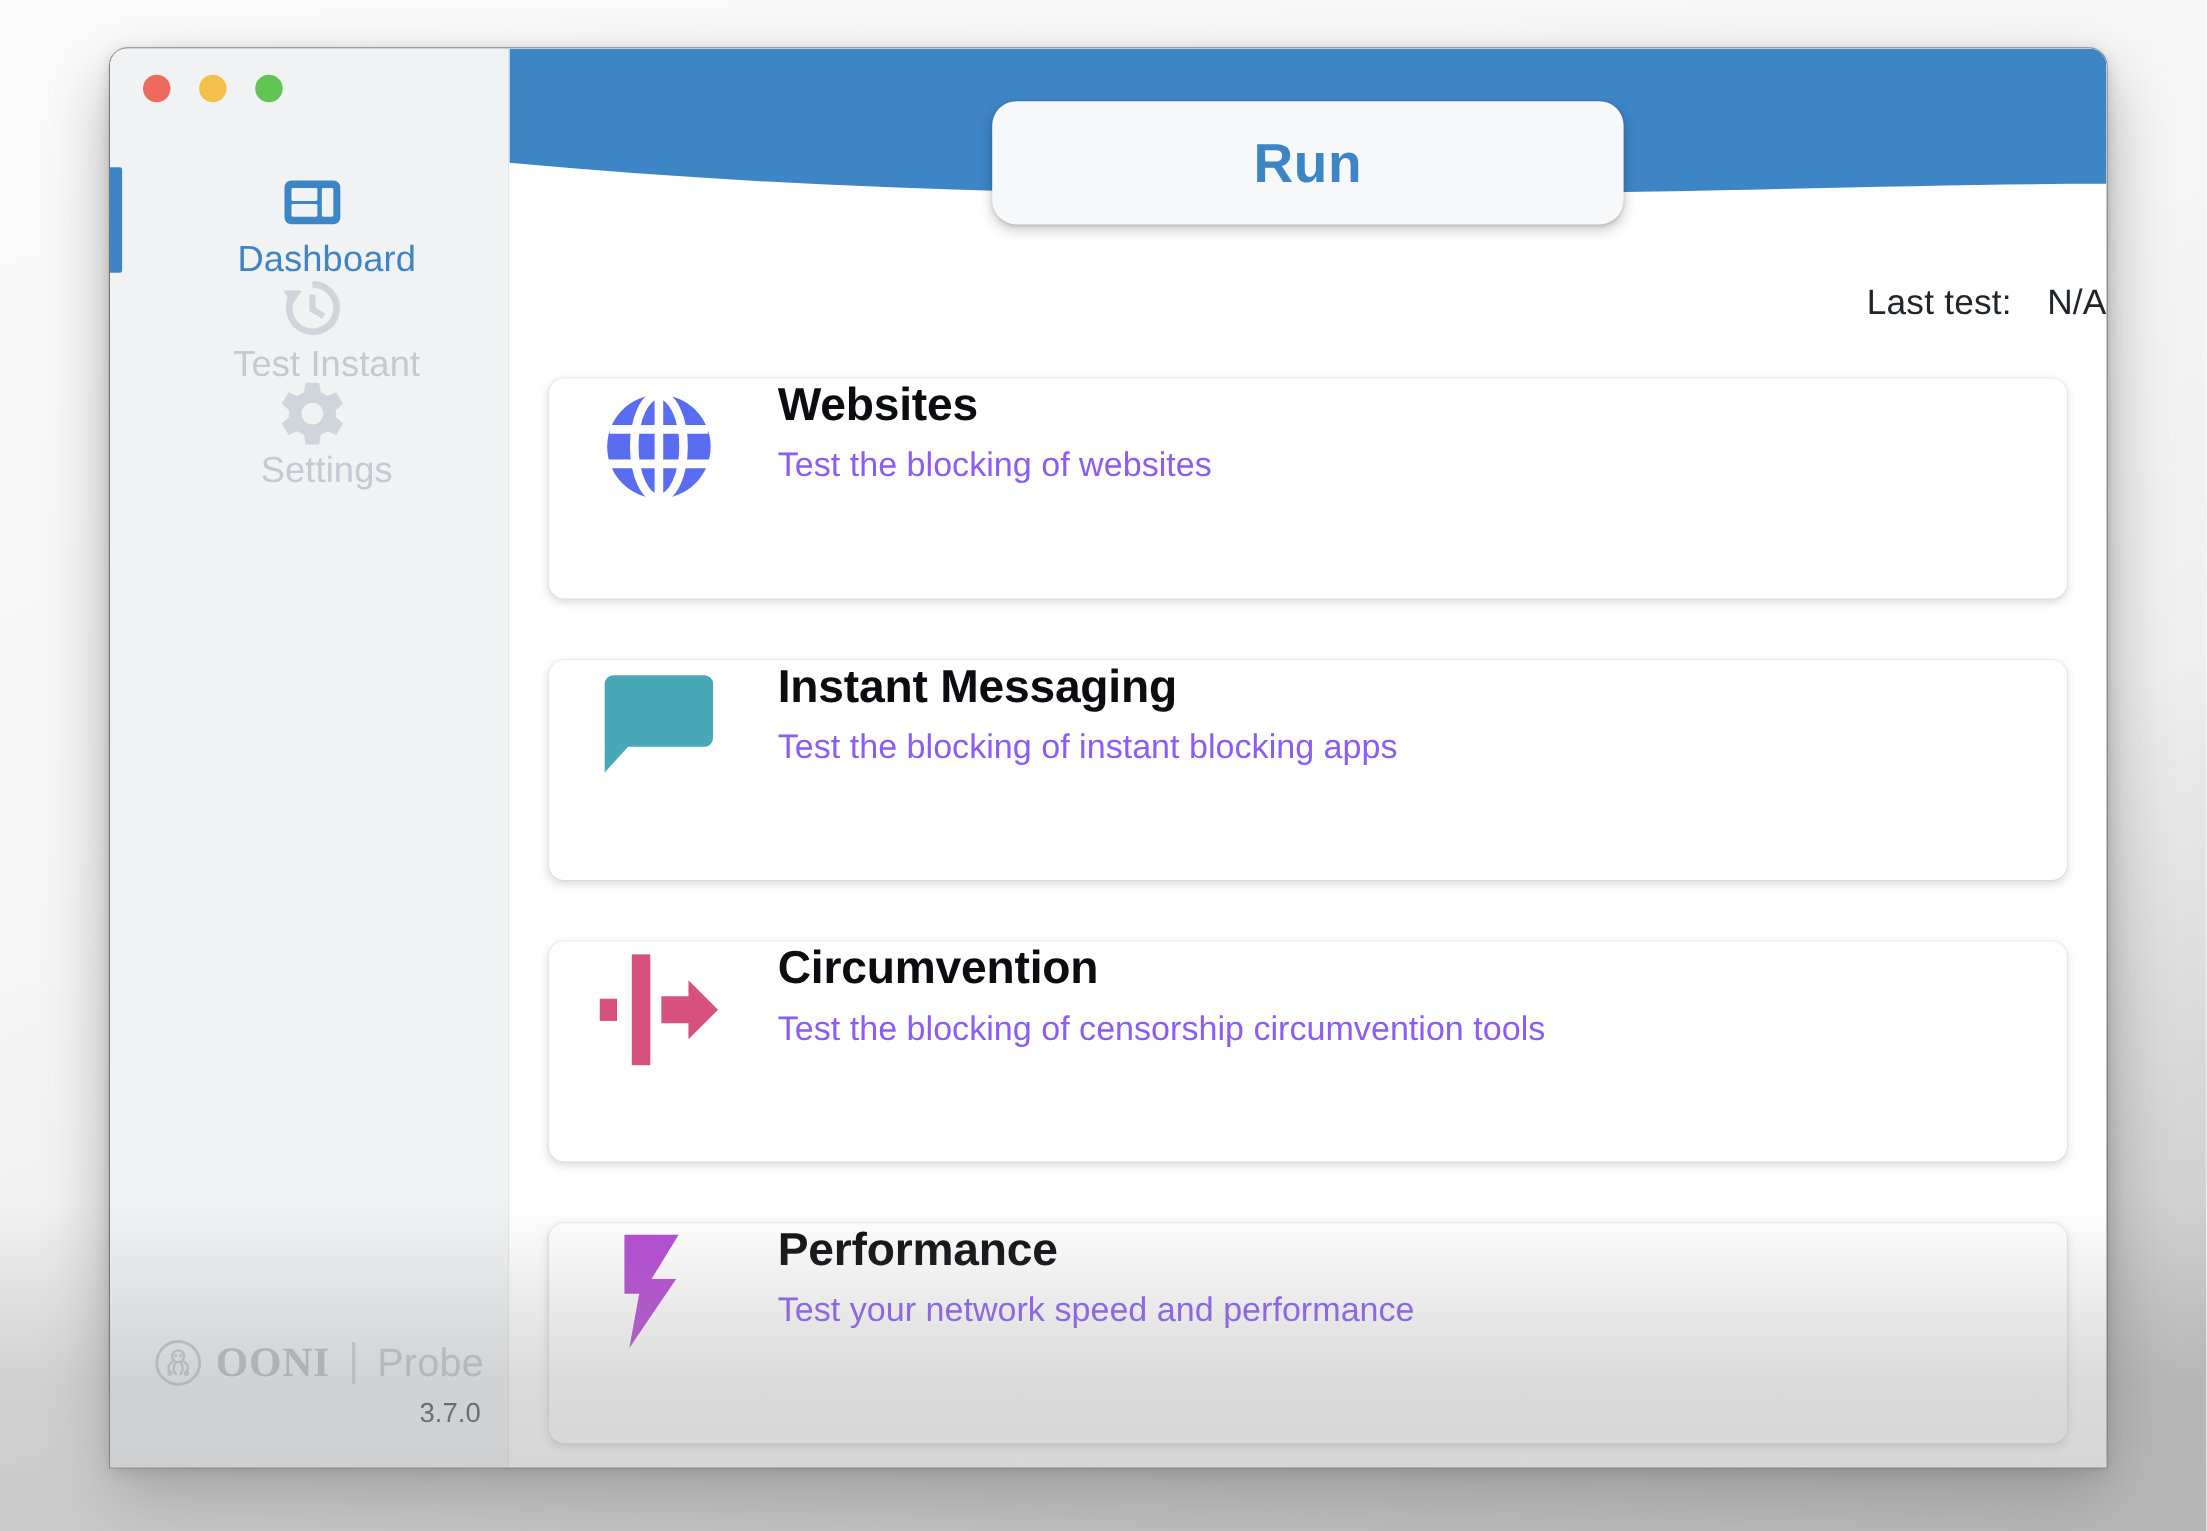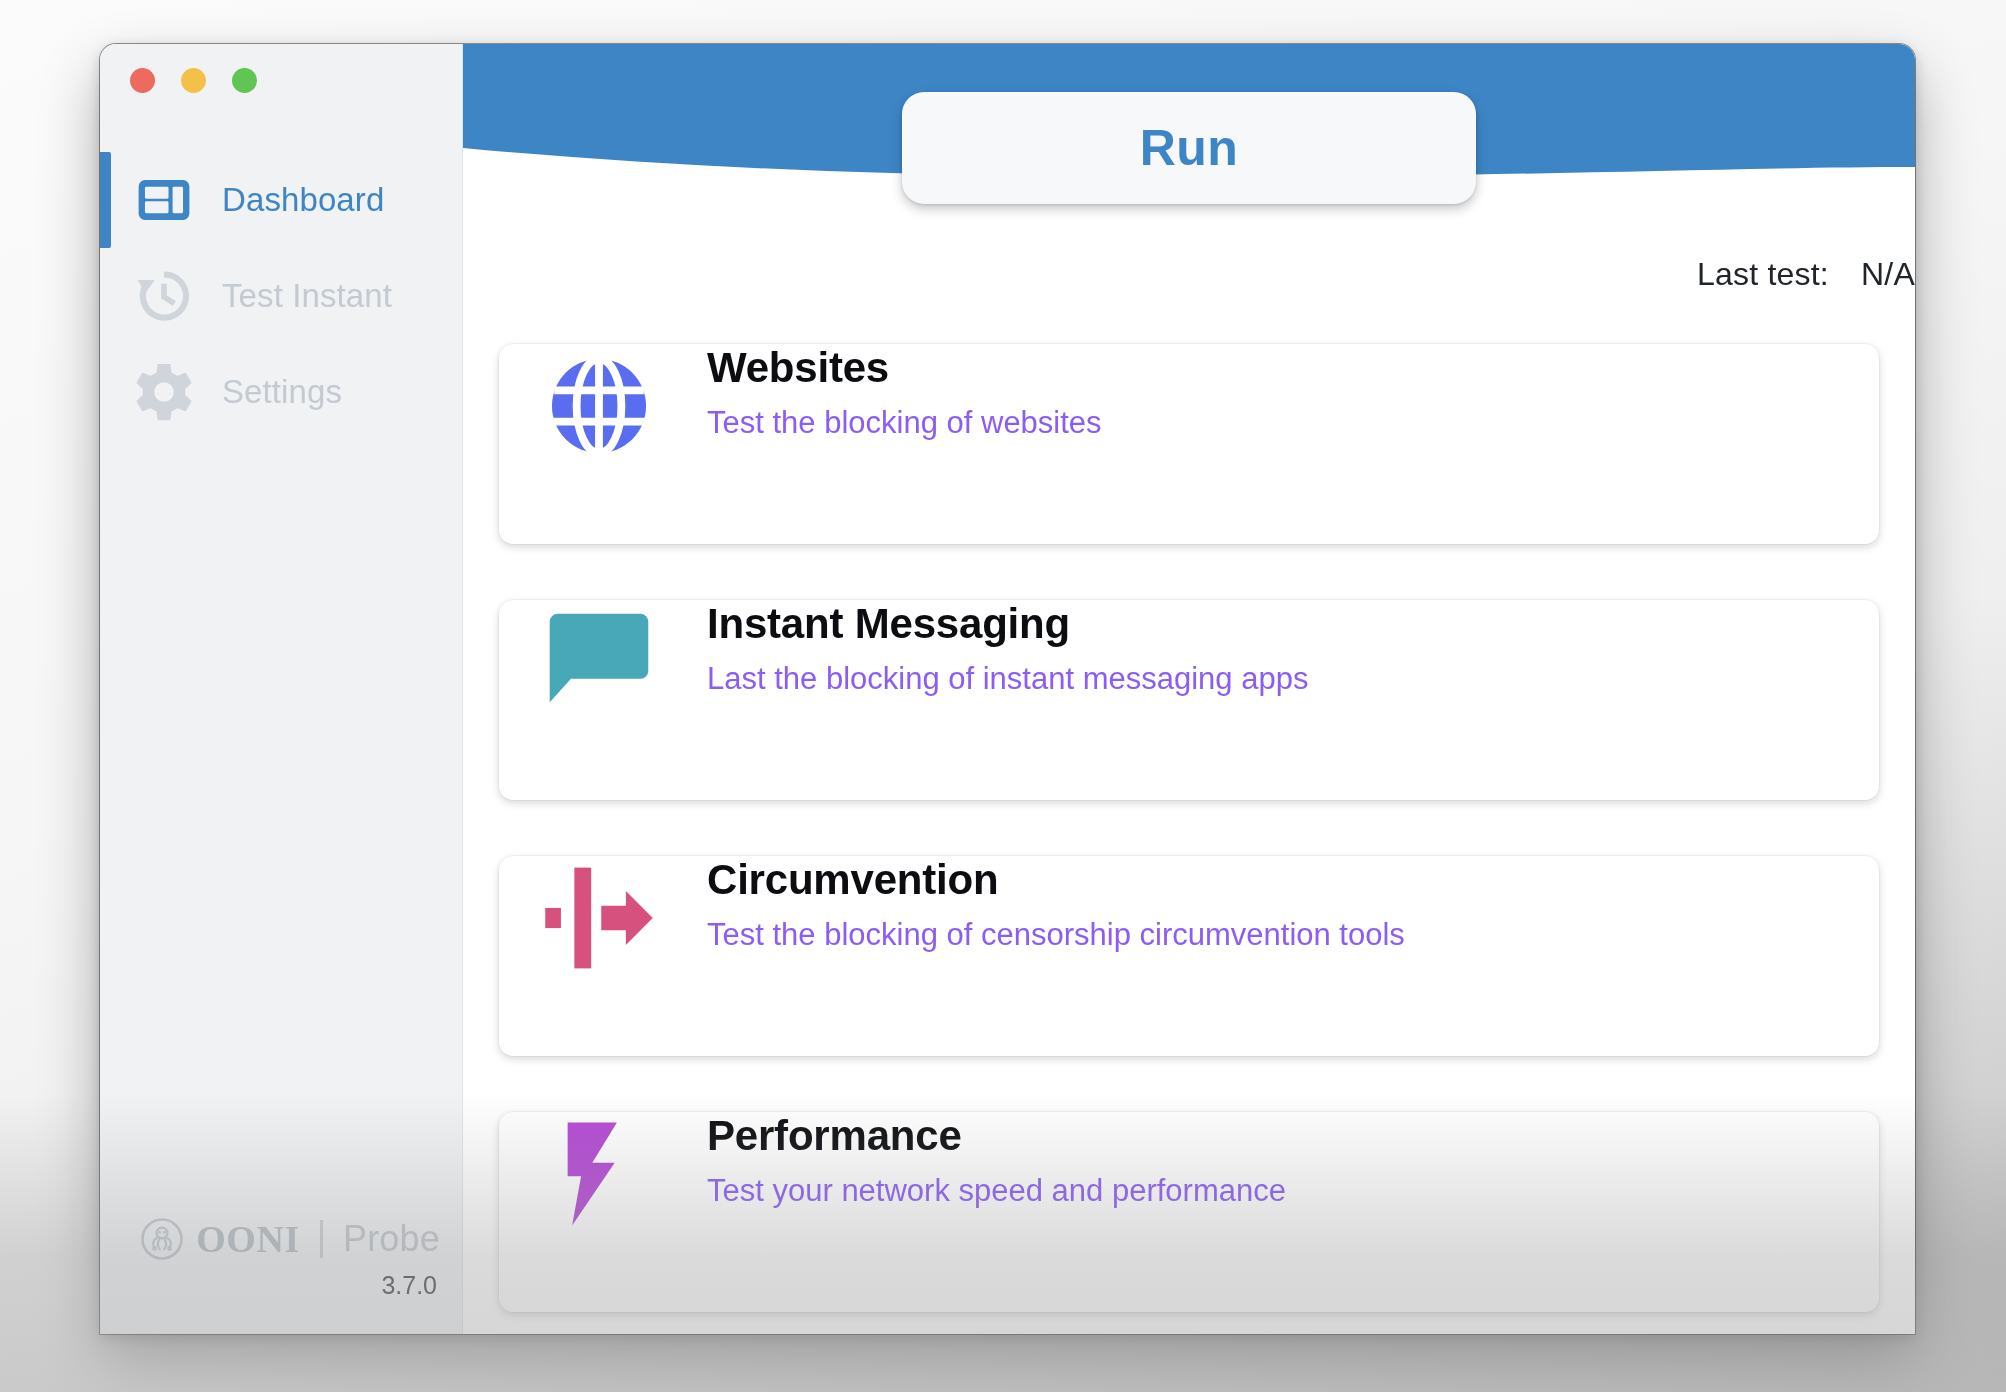--- a/index.html
+++ b/index.html
@@ -68,20 +68,21 @@
 
   .nav { position: absolute; left: 0; top: 108px; width: 100%; }
 
   .nav-item {
     position: relative;
     display: flex;
     align-items: center;
     height: 96px;
     padding-left: 32px;
     box-sizing: border-box;
+    flex-direction: column;
   }
   .nav-item .active-bar {
     position: absolute;
     left: 0; top: 0;
     width: 11px;
     height: 96px;
     background: #3e85c6;
     border-radius: 0 2px 2px 0;
   }
   .nav-icon {
@@ -358,21 +359,21 @@
         </div>
 
         <div class="card">
           <div class="card-icon">
             <svg viewBox="0 0 100 100" width="112" height="112">
               <path fill="#49a8b8" d="M6 14 A7 7 0 0 1 13 7 L87 7 A7 7 0 0 1 94 14 L94 58 A7 7 0 0 1 87 65 L25 65 L6 86 Z"></path>
             </svg>
           </div>
           <div class="card-text">
             <div class="card-title">Instant Messaging</div>
-            <div class="card-desc">Last the blocking of instant messaging apps</div>
+            <div class="card-desc">Test the blocking of instant blocking apps</div>
           </div>
         </div>
 
         <div class="card">
           <div class="card-icon">
             <svg viewBox="0 0 100 100" width="112" height="112">
               <g fill="#d6517d">
                 <rect x="2" y="41" width="14" height="18"></rect>
                 <rect x="28" y="5" width="15" height="90"></rect>
                 <path d="M52 39 L74 39 L74 26 L98 50 L74 74 L74 61 L52 61 Z"></path>

